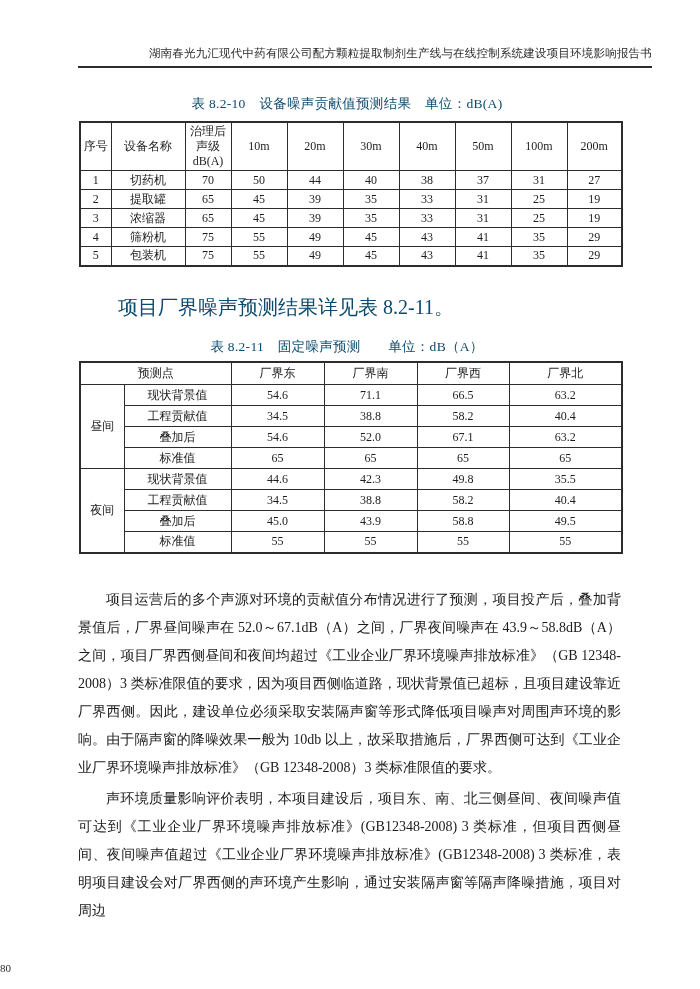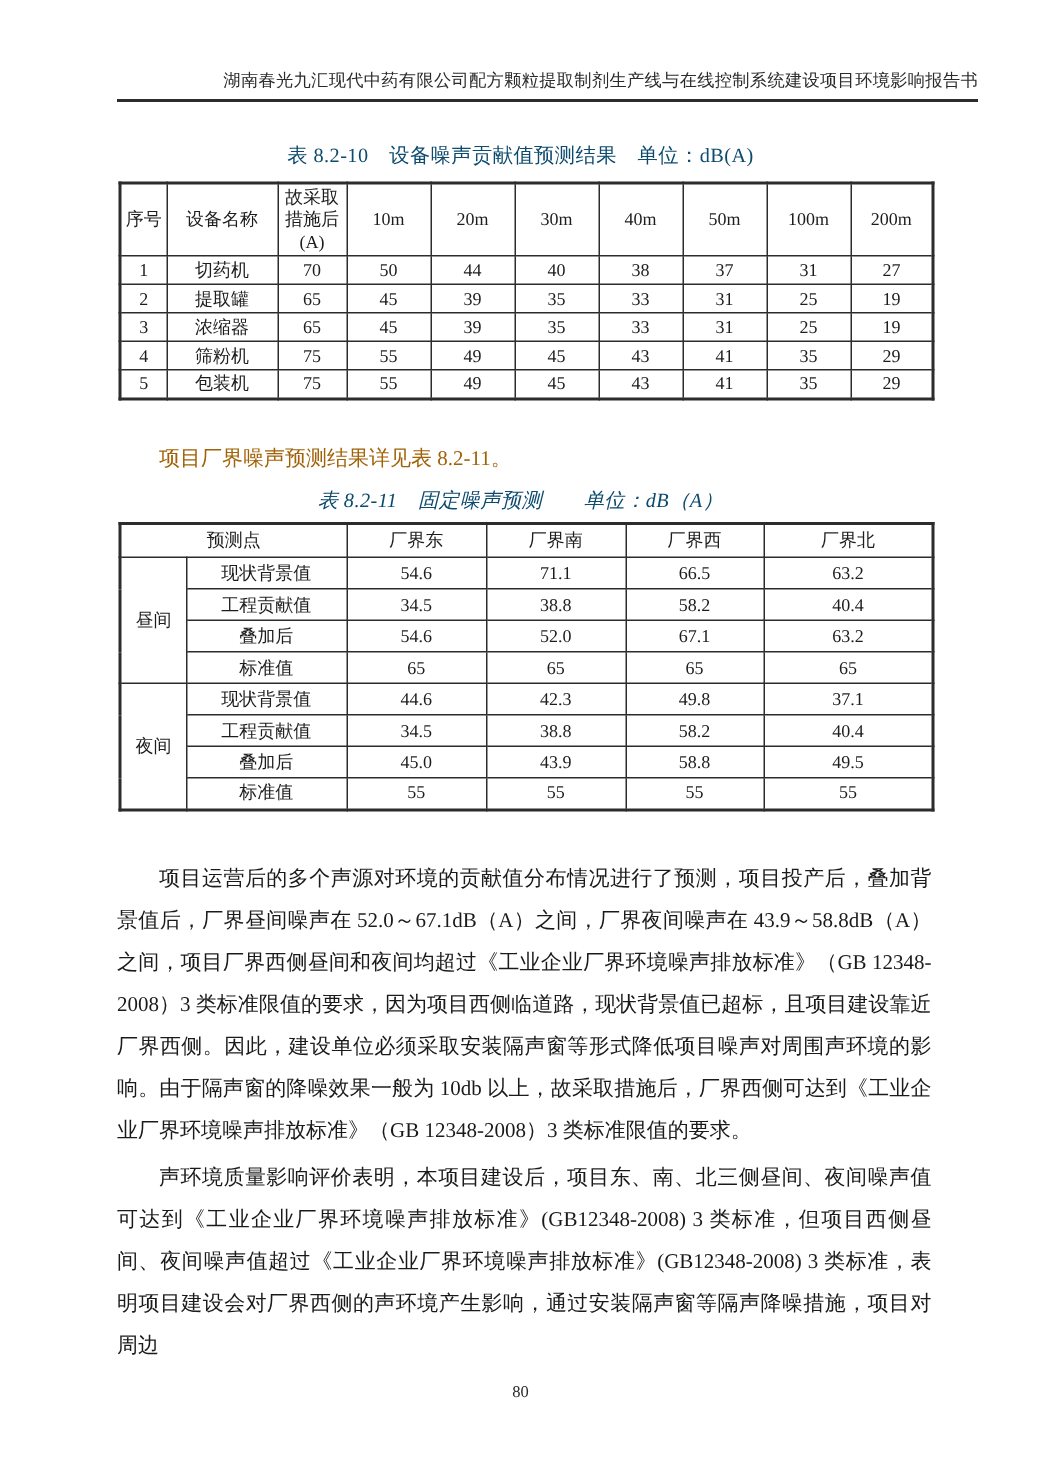--- a/index.html
+++ b/index.html
@@ -22,21 +22,21 @@
     white-space:nowrap;
   }
 
   .caption {
     text-align:center;
     font-size:13.5px;
     color:#0c4a6e;
     letter-spacing:0.3px;
   }
   .caption-1 { margin-top:27px; }
-  .caption-2 { margin-top:7px;font-style:italic; }
+  .caption-2 { margin-top:20px; }
 
   table {
     border-collapse:collapse;
     table-layout:fixed;
     width:542px;
     margin-left:79px;
     border:2px solid #2c2c2c;
   }
   th, td {
     border:1px solid #2c2c2c;
@@ -50,46 +50,46 @@
   }
   #table1 { margin-top:8px; }
   #table1 thead th { height:48px; }
   #table1 tbody td { height:19px; }
   #table2 { margin-top:5px; }
   #table2 thead th { height:23px; }
   #table2 tbody td, #table2 tbody th { height:21px; }
 
   .intro {
     margin:29px 73px 0 78px;
-    font-size:14px;
+    font-size:20px;
     line-height:22px;
     text-indent:2em;
-    color:#a16207;
+    color:#0c4a6e;
   }
   .para {
     margin:0 73px 0 78px;
     font-size:14px;
     line-height:28px;
     text-align:justify;
     text-indent:2em;
     color:#1a1a1a;
   }
   .para-1 { margin-top:32px; }
   .para-2 { margin-top:3px; }
   .section-heading {
     margin:6px 73px 0 78px;
     font-size:14px;
     line-height:26px;
     color:#1a1a1a;
   }
   .page-number {
     position:absolute;
-    top:922px; left:0;
+    top:962px; left:0;
     width:100%;
-    text-align:center;
+    text-align:left;
     font-size:11px;
     color:#2a2a2a;
   }
 </style>
 </head>
 <body>
 
 <div class="page">
 
   <div class="doc-header">湖南春光九汇现代中药有限公司配方颗粒提取制剂生产线与在线控制系统建设项目环境影响报告书</div>
@@ -106,21 +106,21 @@
         <col style="width:56px">
       <col style="width:56px">
         <col style="width:56px">
         <col style="width:56px">
         <col style="width:55px">
     </colgroup>
     <thead>
       <tr>
         <th>序号</th>
         <th>设备名称</th>
-        <th>故采取措施后(A)</th>
+        <th>治理后声级dB(A)</th>
         <th>10m</th>
         <th>20m</th>
         <th>30m</th>
         <th>40m</th>
         <th>50m</th>
         <th>100m</th>
         <th>200m</th>
       </tr>
     </thead>
     <tbody>
@@ -238,21 +238,21 @@
         <td>65</td>
         <td>65</td>
         <td>65</td>
       </tr>
       <tr>
         <th rowspan="4">夜间</th>
         <td>现状背景值</td>
         <td>44.6</td>
         <td>42.3</td>
         <td>49.8</td>
-        <td>37.1</td>
+        <td>35.5</td>
       </tr>
       <tr>
         <td>工程贡献值</td>
         <td>34.5</td>
         <td>38.8</td>
         <td>58.2</td>
         <td>40.4</td>
       </tr>
       <tr>
         <td>叠加后</td>

